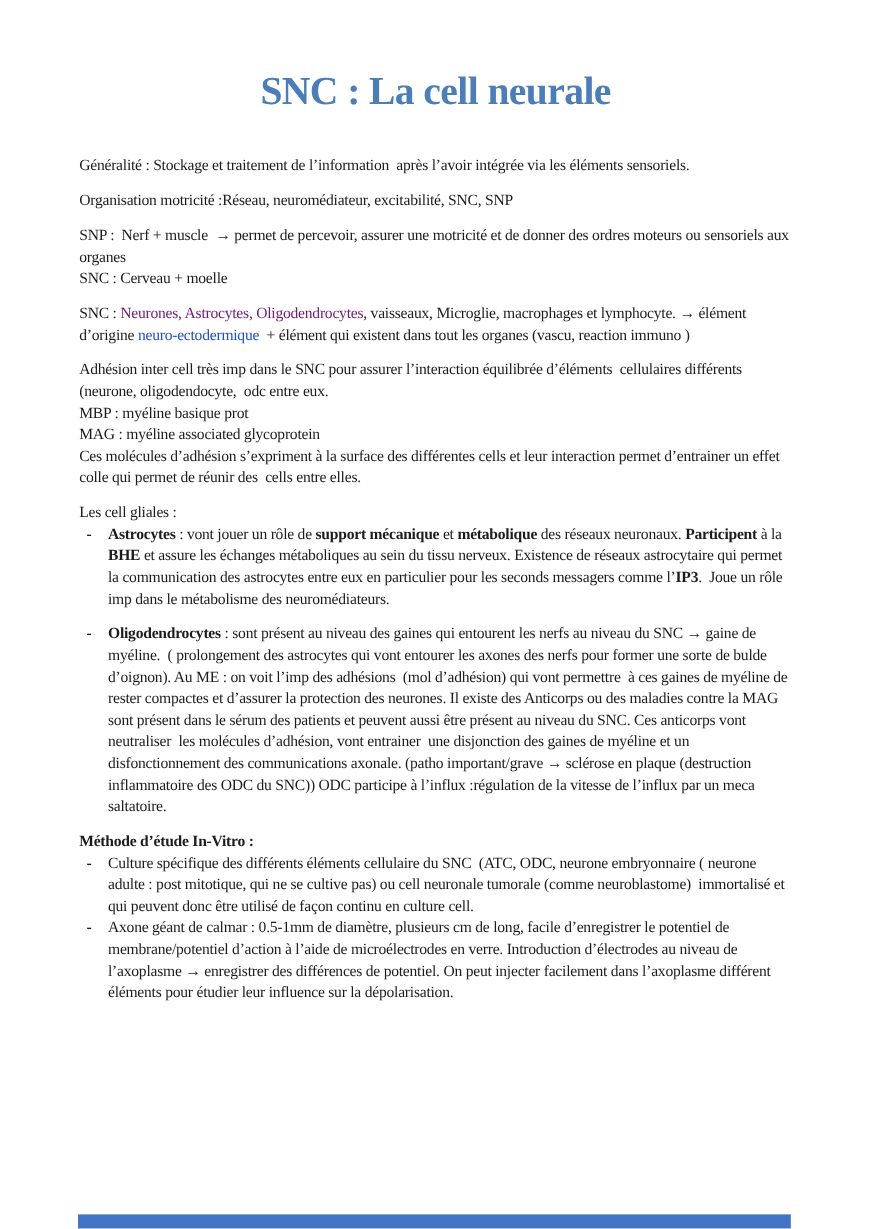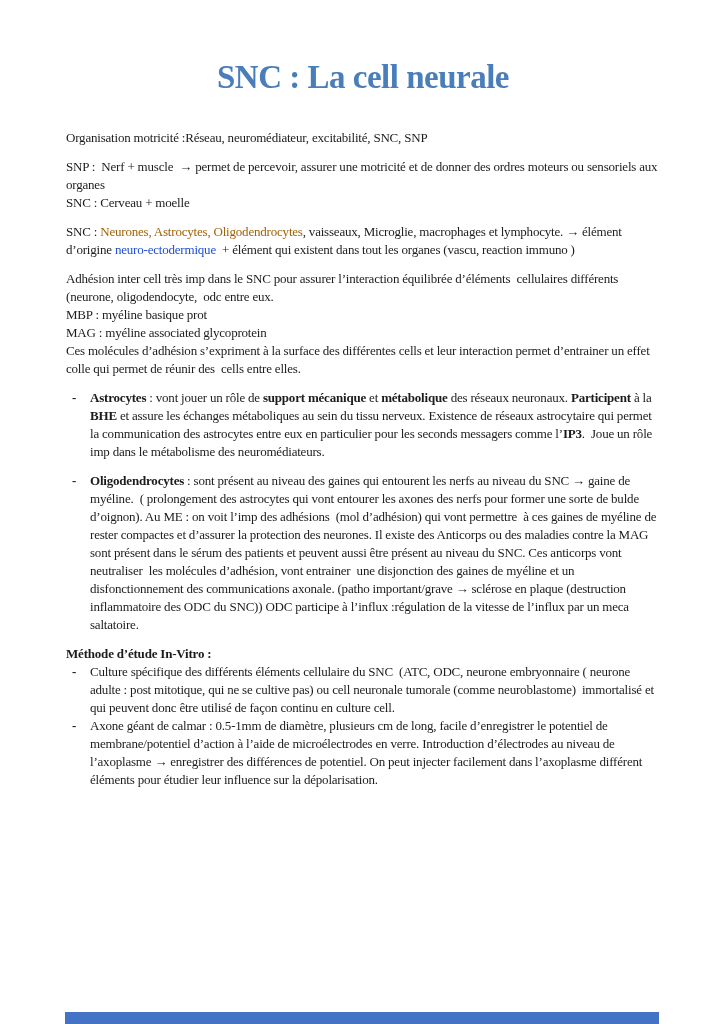--- a/index.html
+++ b/index.html
@@ -62,28 +62,30 @@
     background: var(--bar-blue, #4472c4);
   }
 </style>
 </head>
 <body>
 
 <div class="page">
   <div class="doc">
     <h1 class="title">SNC : La cell neurale</h1>
     <div id="doc-body">
+        <p><span>Généralité : Stockage et traitement de l’information  après l’avoir intégrée via les éléments sensoriels.</span></p>
         <p><span>Organisation motricité :Réseau, neuromédiateur, excitabilité, SNC, SNP</span></p>
         <p><span>SNP :  Nerf + muscle  → permet de percevoir, assurer une motricité et de donner des ordres moteurs ou sensoriels aux organes
 SNC : Cerveau + moelle</span></p>
-        <p><span>SNC : </span><span style="color: #a16207;">Neurones, Astrocytes, Oligodendrocytes</span><span>, vaisseaux, Microglie, macrophages et lymphocyte. → élément d’origine </span><span style="color: #1d4ed8;">neuro-ectodermique</span><span>  + élément qui existent dans tout les organes (vascu, reaction immuno )</span></p>
+        <p><span>SNC : </span><span style="color: #701a75;">Neurones, Astrocytes, Oligodendrocytes</span><span>, vaisseaux, Microglie, macrophages et lymphocyte. → élément d’origine </span><span style="color: #1d4ed8;">neuro-ectodermique</span><span>  + élément qui existent dans tout les organes (vascu, reaction immuno )</span></p>
         <p><span>Adhésion inter cell très imp dans le SNC pour assurer l’interaction équilibrée d’éléments  cellulaires différents (neurone, oligodendocyte,  odc entre eux.
 MBP : myéline basique prot
 MAG : myéline associated glycoprotein
 Ces molécules d’adhésion s’expriment à la surface des différentes cells et leur interaction permet d’entrainer un effet colle qui permet de réunir des  cells entre elles.</span></p>
+        <p class="tight"><span>Les cell gliales :</span></p>
         <div class="list spaced">
           <div class="li">
             <span class="dash">-</span>
             <div class="litext"><span class="b">Astrocytes</span><span> : vont jouer un rôle de </span><span class="b">support mécanique</span><span> et </span><span class="b">métabolique</span><span> des réseaux neuronaux. </span><span class="b">Participent</span><span> à la </span><span class="b">BHE</span><span> et assure les échanges métaboliques au sein du tissu nerveux. Existence de réseaux astrocytaire qui permet la communication des astrocytes entre eux en particulier pour les seconds messagers comme l’</span><span class="b">IP3</span><span>.  Joue un rôle imp dans le métabolisme des neuromédiateurs.</span></div>
           </div>
           <div class="li">
             <span class="dash">-</span>
             <div class="litext"><span class="b">Oligodendrocytes</span><span> : sont présent au niveau des gaines qui entourent les nerfs au niveau du SNC → gaine de myéline.  ( prolongement des astrocytes qui vont entourer les axones des nerfs pour former une sorte de bulde d’oignon). Au ME : on voit l’imp des adhésions  (mol d’adhésion) qui vont permettre  à ces gaines de myéline de rester compactes et d’assurer la protection des neurones. Il existe des Anticorps ou des maladies contre la MAG sont présent dans le sérum des patients et peuvent aussi être présent au niveau du SNC. Ces anticorps vont neutraliser  les molécules d’adhésion, vont entrainer  une disjonction des gaines de myéline et un disfonctionnement des communications axonale. (patho important/grave → sclérose en plaque (destruction inflammatoire des ODC du SNC)) ODC participe à l’influx :régulation de la vitesse de l’influx par un meca saltatoire.</span></div>
           </div>
         </div>

